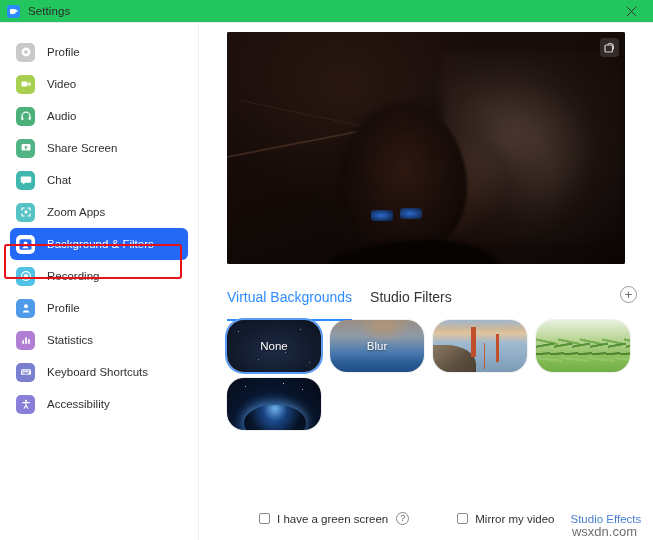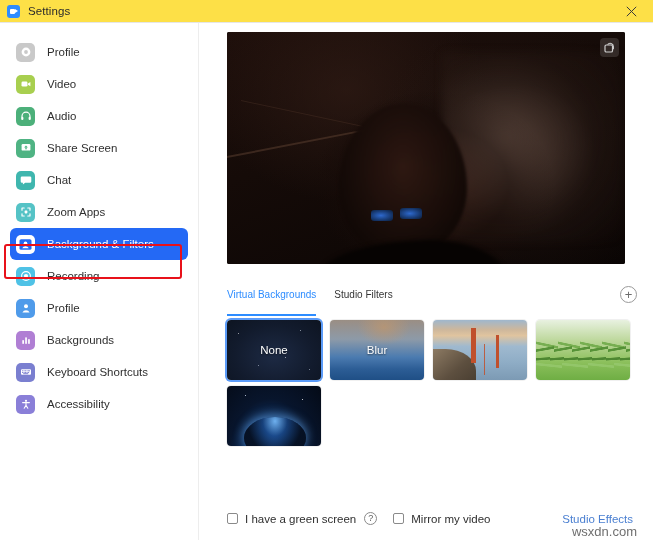--- a/index.html
+++ b/index.html
@@ -14,21 +14,21 @@
     position: relative;
     width: 653px; height: 540px;
     background: #ffffff;
     display: flex; flex-direction: column;
   }
 
   
   .titlebar {
     height: 23px;
     flex: 0 0 23px;
-    background: #fde047;
+    background: #22c55e;
     border-bottom: 1px solid #e6e6e6;
     display: flex; align-items: center;
     position: relative;
     text-align: right;
   }
   .title-icon {
     width: 13px; height: 13px;
     margin-left: 7px;
     border-radius: 3px;
     background: #2d8cff;
@@ -211,21 +211,21 @@
   }
 
   
   .tabs {
     margin-top: 25px;
     height: 22px;
     display: flex; align-items: flex-start;
     position: relative;
   }
   .tab {
-    font-size: 10px;
+    font-size: 14px;
     color: #353535;
     padding-bottom: 14px;
     margin-right: 18px;
     cursor: pointer;
     white-space: nowrap;
   }
   .tab.active {
     color: #2d8cff;
     border-bottom: 2px solid #2d8cff;
   }
@@ -243,22 +243,22 @@
   }
 
   
   .thumbs {
     margin-top: 9px;
     display: flex; flex-wrap: wrap;
     width: 406px;
     gap: 6px 9px;
   }
   .thumb {
-    width: 94px; height: 60px;
-    border-radius: 4px;
+    width: 94px; height: 52px;
+    border-radius: 17px;
     position: relative;
     overflow: hidden;
     cursor: pointer;
     display: flex; align-items: center; justify-content: center;
     box-shadow: 0 0 0 1px rgba(0,0,0,.06);
   }
   .thumb.selected {
     box-shadow: 0 0 0 2px #5b9bf8;
   }
   .thumb-label {
@@ -354,20 +354,21 @@
   .footer {
     position: absolute;
     left: 28px; right: 28px;
     bottom: 15px;
     display: flex; align-items: center;
   }
   .chk-wrap {
     display: flex; align-items: center;
     cursor: pointer;
     margin-right: 16px;
+    margin-left: 32px;
   }
   .chk {
     width: 11px; height: 11px;
     border: 1px solid #8a8a8a;
     border-radius: 2px;
     background: #ffffff;
     flex: 0 0 11px;
   }
   .chk-label {
     margin-left: 7px;
@@ -513,21 +514,21 @@
       </div>
 
       <div class="nav-item">
         <span class="nav-ico" style="background:#b07fd4">
           <svg width="12" height="12" viewBox="0 0 12 12">
               <rect x="2.3" y="6.2" width="1.7" height="3.6" fill="#fff"></rect>
               <rect x="5.2" y="3.4" width="1.7" height="6.4" fill="#fff"></rect>
               <rect x="8.1" y="5.2" width="1.7" height="4.6" fill="#fff"></rect>
             </svg>
         </span>
-        <span class="nav-label">Backgrounds</span>
+        <span class="nav-label">Statistics</span>
       </div>
 
       <div class="nav-item">
         <span class="nav-ico" style="background:#7a7fd0">
           <svg width="12" height="12" viewBox="0 0 12 12">
               <rect x="1" y="3.2" width="10" height="5.6" rx="1" fill="#fff"></rect>
               <g fill="#7a7fd0">
                 <rect x="2.1" y="4.3" width="1" height="1"></rect>
                 <rect x="3.6" y="4.3" width="1" height="1"></rect>
                 <rect x="5.1" y="4.3" width="1" height="1"></rect>

